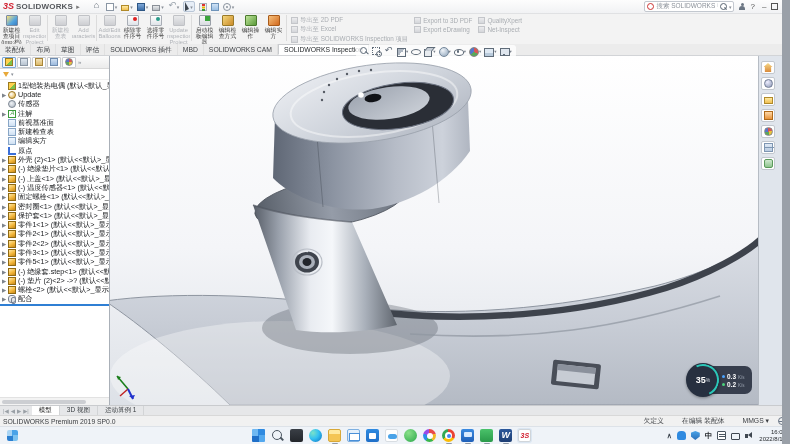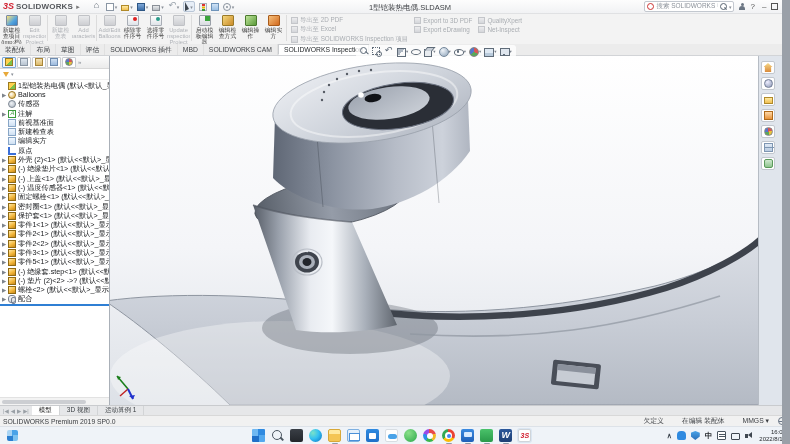--- a/index.html
+++ b/index.html
@@ -268,21 +268,20 @@
           <i class="mi lights"></i>
         </span>
       <span class="qi">
           <i class="mi panes"></i>
         </span>
       <span class="qi">
           <i class="mi gear"></i>
           <span class="dd">▾</span>
         </span>
     </div>
-    <div class="tb-title">1型铠装热电偶.SLDASM</div>
     <div class="tb-right">
       <div class="searchbox">
         <i class="swc"></i>
         <span class="stext">搜索 SOLIDWORKS 帮助</span>
         <i class="mag"></i>
         <span class="dd" style="font-size:5px;color:#8a9098;">▾</span>
       </div>
       <i class="person"></i>
       <span class="helpq">?</span>
       <div class="wc">
@@ -481,21 +480,21 @@
       </div>
       <div class="tree">
         <div class="trow">
             <span class="arr na">▶</span>
             <i class="tic asm"></i>
             <span class="tlabel">1型铠装热电偶 (默认&lt;默认_显示状态-1</span>
           </div>
         <div class="trow">
             <span class="arr">▶</span>
             <i class="tic history"></i>
-            <span class="tlabel">Balloons</span>
+            <span class="tlabel">Update</span>
           </div>
         <div class="trow">
             <span class="arr na">▶</span>
             <i class="tic sensor"></i>
             <span class="tlabel">传感器</span>
           </div>
         <div class="trow">
             <span class="arr">▶</span>
             <i class="tic ann"></i>
             <span class="tlabel">注解</span>
@@ -696,20 +695,38 @@
       </svg>
 
       <svg class="triad" viewBox="0 0 30 34">
         <line x1="16" y1="22" x2="5" y2="9" stroke="#1b7e1b" stroke-width="1.6"></line>
         <polygon points="5,9 9,10 6,13" fill="#1b7e1b"></polygon>
         <line x1="16" y1="22" x2="8" y2="29" stroke="#c02020" stroke-width="1.4"></line>
         <line x1="16" y1="22" x2="21" y2="32" stroke="#2233cc" stroke-width="2"></line>
         <polygon points="21,32 17,29 23,28" fill="#2233cc"></polygon>
       </svg>
 
+      <div class="netmon">
+        <div class="netpill">
+          <div class="netrow">
+            <i class="dot up"></i>
+            <span class="val">0.3</span>
+            <span class="unit">K/s</span>
+          </div>
+          <div class="netrow">
+            <i class="dot down"></i>
+            <span class="val">0.2</span>
+            <span class="unit">K/s</span>
+          </div>
+        </div>
+        <div class="netcirc">
+          <span class="pct">35</span>
+            <span class="pctsign">%</span>
+        </div>
+      </div>
     </div>
 
     <div class="taskpane">
       <div class="tpcol">
         <div class="tpbtn">
             <i class="tpi home"></i>
           </div>
         <div class="tpbtn">
             <i class="tpi lib"></i>
           </div>

